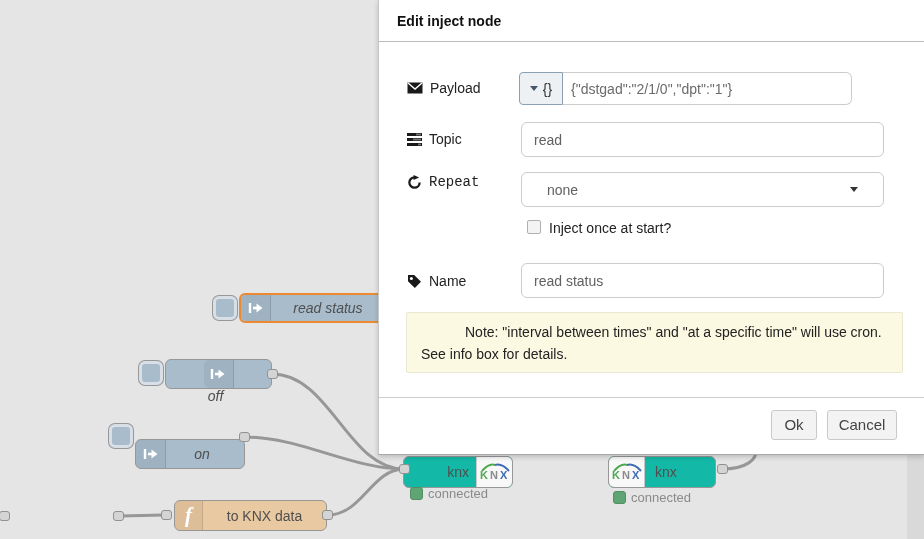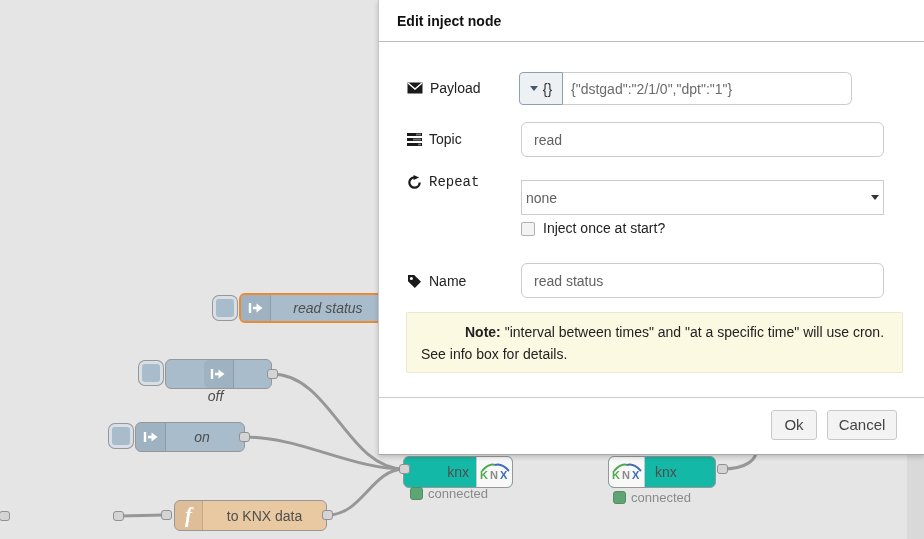--- a/index.html
+++ b/index.html
@@ -51,33 +51,33 @@
                color:#616161; padding:16px 12px; background:#fff; outline:none; }
   #payload-group { position:absolute; left:140px; top:72px; width:333px; height:33px; display:flex; }
   #payload-type-btn { width:44px; height:33px; background:#eef1f4; border:1px solid #8ba0b3;
                border-radius:4px 0 0 4px; display:flex; align-items:center; justify-content:center;
                gap:5px; font-size:14px; color:#333; }
   .caret-down { width:0; height:0; border-left:4px solid transparent; border-right:4px solid transparent;
                border-top:5px solid #44576b; }
   #payload-input { flex:1; height:33px; border:1px solid #ccc; border-left:none;
                border-radius:0 6px 6px 0; font-family:"Liberation Sans",sans-serif;
                font-size:14px; color:#6b6b6b; padding:0 8px; outline:none; }
-  #repeat-select { position:absolute; left:142px; top:180px; width:363px; height:35px;
-               border:1px solid #ccc; border-radius:0; font-size:14px; color:#616161;
-               display:flex; align-items:center; padding:0 4px; justify-content:space-between;
+  #repeat-select { position:absolute; left:142px; top:172px; width:363px; height:35px;
+               border:1px solid #ccc; border-radius:6px; font-size:14px; color:#616161;
+               display:flex; align-items:center; padding:0 25px; justify-content:space-between;
                background:#fff; }
   #repeat-select .caret-down { border-top-color:#333; }
-  #inject-once-row { position:absolute; left:142px; top:220px; display:flex; align-items:flex-end; }
+  #inject-once-row { position:absolute; left:148px; top:220px; display:flex; align-items:flex-start; }
   #inject-once-checkbox { width:14px; height:14px; border:1px solid #b0b0b0; background:#f3f3f3;
                border-radius:2px; }
   #inject-once-row label { font-size:14px; color:#222; margin-left:8px; }
   #note-box { position:absolute; left:27px; top:312px; width:497px; height:61px;
                background:#fcf9e2; border:1px solid #eae7d2; border-radius:2px;
                padding:8px 14px; font-size:14px; color:#222; line-height:22px; }
-  #note-box b { font-weight:bold;padding-left:44px; }
+  #note-box b { font-weight:normal;padding-left:44px; }
   #btn-divider { position:absolute; left:0; top:397px; width:546px; border-top:1px solid #ccc; }
   .dlg-btn { position:absolute; top:410px; height:30px; background:#f3f3f3;
                border:1px solid #c9c9c9; border-radius:3px; font-family:"Liberation Sans",sans-serif;
                font-size:15px; color:#444; text-align:center; line-height:28px; }
   #ok-btn { left:392px; width:46px; }
   #cancel-btn { left:448px; width:70px; }
 </style>
 </head>
 <body>
 
@@ -112,21 +112,21 @@
         <path d="M2 3 v10" stroke="#fff" stroke-width="2.4" fill="none"></path>
         <path d="M5 8 h5" stroke="#fff" stroke-width="2.6" fill="none"></path>
         <polygon points="8.5,3.5 14.5,8 8.5,12.5" fill="#fff"></polygon>
       </svg>
     </span>
     <span class="node-label">off</span>
   </div>
   <div class="port" style="left:267px; top:369px;"></div>
 
   <div class="inject-btn" style="left:109px; top:424px;"></div>
-  <div class="node inject-body" style="left:135px; top:422px; width:110px; height:30px;">
+  <div class="node inject-body" style="left:135px; top:439px; width:110px; height:30px;">
     <span class="icon-strip">
       <svg width="16" height="16" viewBox="0 0 16 16">
         <path d="M2 3 v10" stroke="#fff" stroke-width="2.4" fill="none"></path>
         <path d="M5 8 h5" stroke="#fff" stroke-width="2.6" fill="none"></path>
         <polygon points="8.5,3.5 14.5,8 8.5,12.5" fill="#fff"></polygon>
       </svg>
     </span>
     <span class="node-label">on</span>
   </div>
   <div class="port" style="left:239px; top:432px;"></div>

